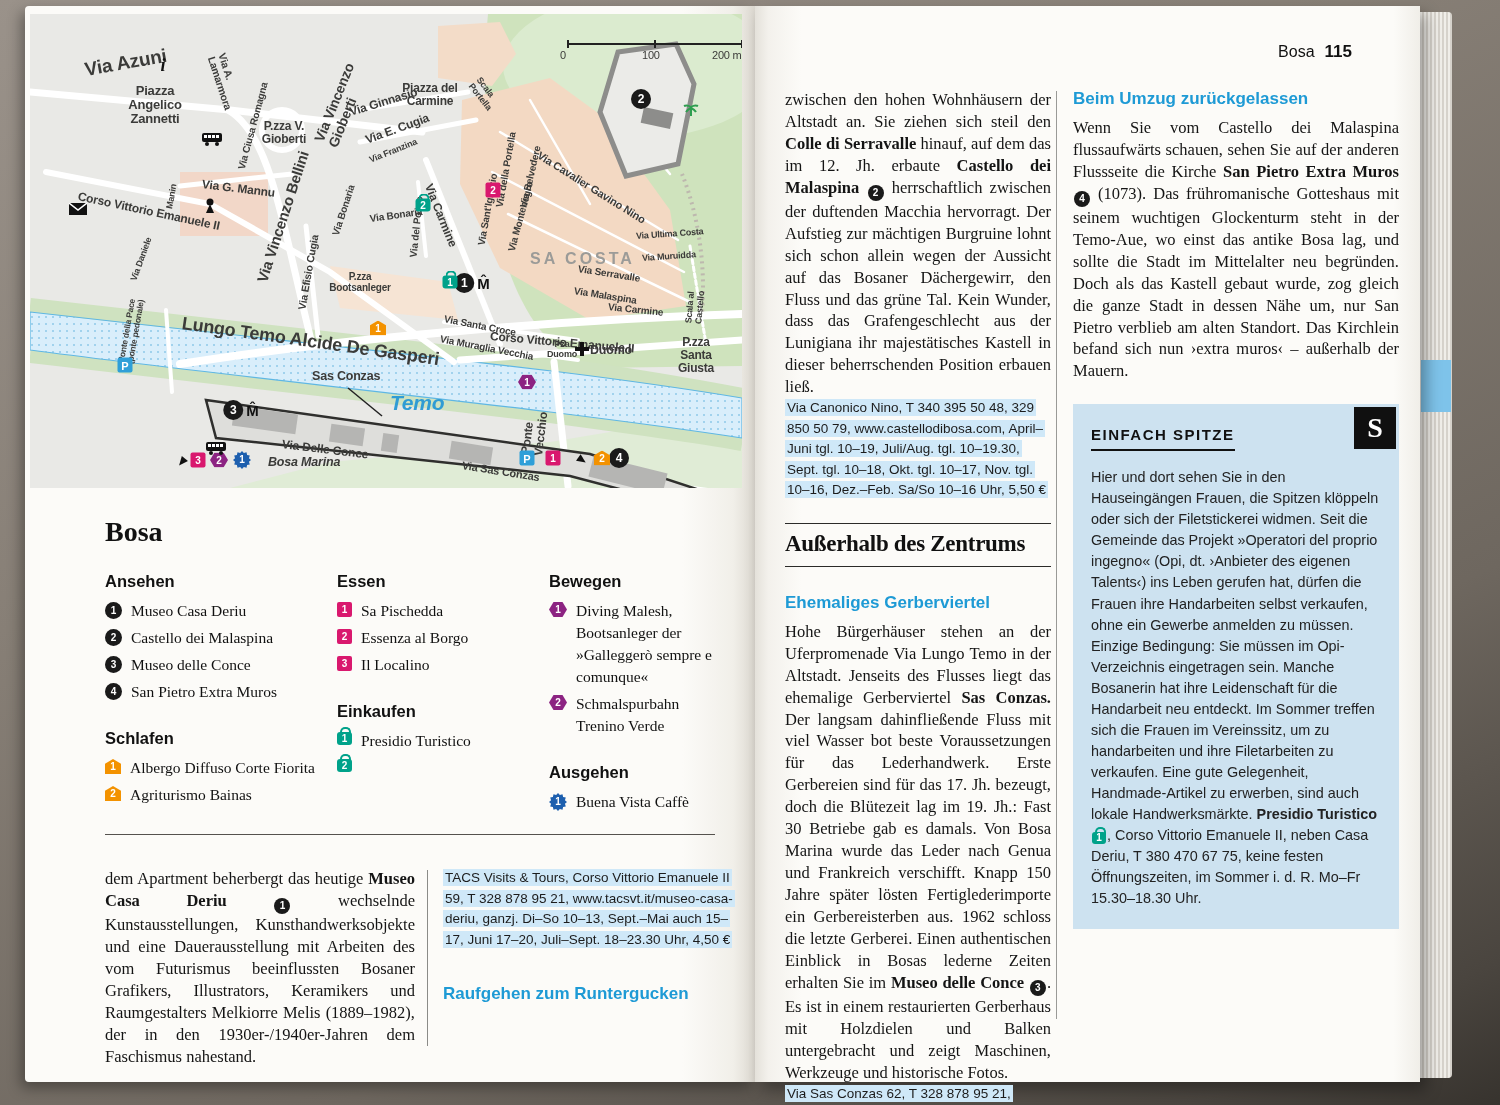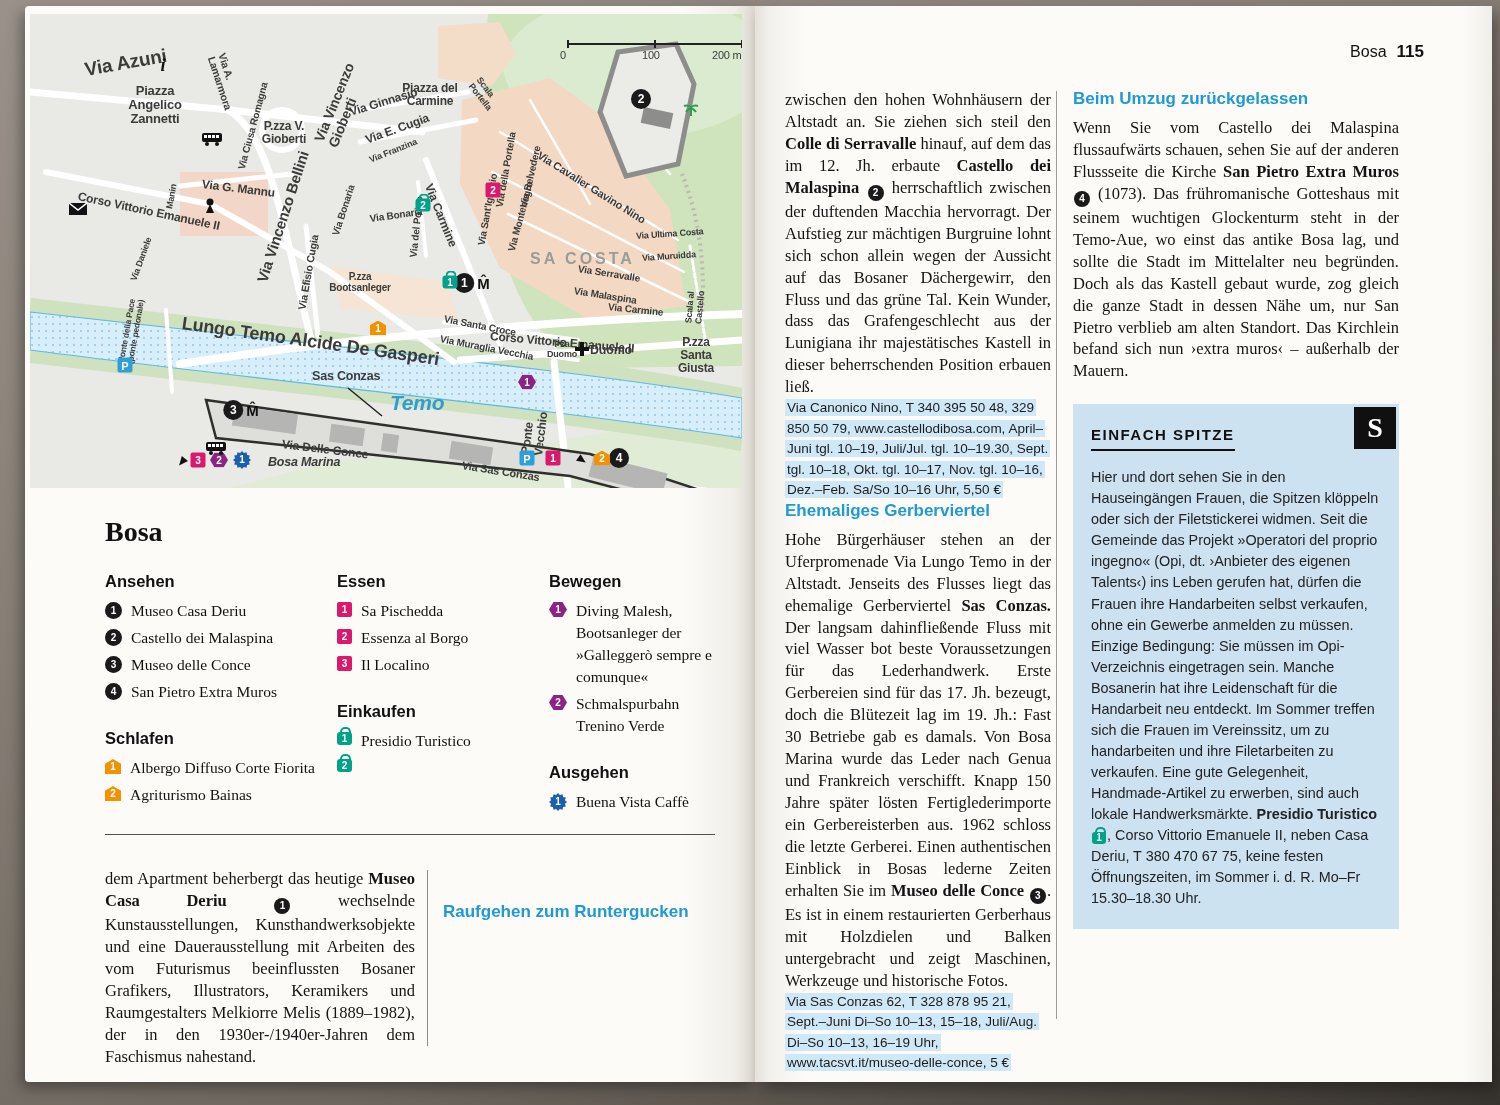--- a/index.html
+++ b/index.html
@@ -4,23 +4,23 @@
 <style>
   html,body{margin:0;padding:0;}
   body{width:1500px;height:1105px;overflow:hidden;
        background:linear-gradient(155deg,#9a928a 0%,#877f76 35%,#6e675f 70%,#4a453f 92%,#37332e 100%);
        font-family:"Liberation Sans",sans-serif;}
   .book{position:absolute;inset:0;}
   .page{position:absolute;top:6px;height:1076px;background:#fbfaf6;}
   .page-left{left:25px;width:730px;border-radius:4px 0 0 4px;
      background:linear-gradient(to right,#fcfbf8 0%,#fcfbf8 90%,#f1efe9 97%,#ddd9d1 100%);
      box-shadow:-4px 6px 14px rgba(0,0,0,.35);}
-  .page-right{left:755px;width:721px;
+  .page-right{left:755px;width:665px;
      background:linear-gradient(to right,#e4e1da 0%,#f3f1ec 2%,#fcfbf8 7%,#fcfbf8 96%,#f0eee8 100%);
-     box-shadow:6px 8px 14px rgba(0,0,0,.35);padding-left:16px;}
+     box-shadow:6px 8px 14px rgba(0,0,0,.35);}
   .edge-stack{position:absolute;left:1420px;top:12px;width:32px;height:1066px;
      background:repeating-linear-gradient(to right,#f0eee9 0 2px,#d6d2cb 2px 4px);
      border-radius:0 4px 4px 0;}
   .page-tab{position:absolute;left:1421px;top:360px;width:30px;height:52px;background:#7ec3ea;}
 
   
   .map{position:absolute;left:5px;top:8px;width:712px;height:474px;overflow:hidden;background:#e9e9e6;}
   .map svg{position:absolute;inset:0;}
   .maplabel{position:absolute;font-family:"Liberation Sans",sans-serif;color:#3b3b39;
      line-height:1.08;white-space:pre-line;letter-spacing:-0.2px;}
@@ -413,33 +413,37 @@
           </div>
       </div>
     </div>
     <div class="legend-rule"></div>
 
     <div class="lb-left">
       <p class="serif"><span>dem Apartment beherbergt das heutige </span><strong>Museo Casa Deriu</strong><span> </span><span class="mk inline sight">1</span><span> wechselnde Kunstausstellungen, Kunsthandwerksobjekte und eine Dauerausstellung mit Arbeiten des vom Futurismus beeinflussten Bosaner Grafikers, Illustrators, Keramikers und Raumgestalters Melkiorre Melis (1889–1982), der in den 1930er-/1940er-Jahren dem Faschismus nahestand.</span></p>
     </div>
     <div class="lb-rule"></div>
     <div class="lb-right">
+      <p class="info"><span class="hl">TACS Visits &amp; Tours, Corso Vittorio Emanuele II 59, T 328 878 95 21, www.tacsvt.it/museo-casa-deriu, ganzj. Di–So 10–13, Sept.–Mai auch 15–17, Juni 17–20, Juli–Sept. 18–23.30 Uhr, 4,50 €</span></p>
       <h3 class="bluehead" style="margin-top:34px">Raufgehen zum Runtergucken</h3>
     </div>
   </div>
 
   <div class="page page-right">
     <div class="rp-header">
       <span>Bosa</span><b>115</b>
     </div>
     <div class="col-rule"></div>
 
     <div class="rcol1">
       <p class="serif"><span>zwischen den hohen Wohnhäusern der Altstadt an. Sie ziehen sich steil den </span><strong>Colle di Serravalle</strong><span> hinauf, auf dem das im 12. Jh. erbaute </span><strong>Castello dei Malaspina</strong><span> </span><span class="mk inline sight">2</span><span> herrschaftlich zwischen der duftenden Macchia hervorragt. Der Aufstieg zur mächtigen Burgruine lohnt sich schon allein wegen der Aussicht auf das Bosaner Dächergewirr, den Fluss und das grüne Tal. Kein Wunder, dass das Grafengeschlecht aus der Lunigiana ihr majestätisches Kastell in dieser beherrschenden Position erbauen ließ.</span></p>
-      <p class="info mt10"><span class="hl">Via Canonico Nino, T 340 395 50 48, 329 850 50 79, www.castellodibosa.com, April–Juni tgl. 10–19, Juli/Jul. tgl. 10–19.30, Sept. tgl. 10–18, Okt. tgl. 10–17, Nov. tgl. 10–16, Dez.–Feb. Sa/So 10–16 Uhr, 5,50 €</span></p>
+      <p class="info mt10"><span class="hl">Via Canonico Nino, T 340 395 50 48, 329 850 50 79, www.castellodibosa.com, April–Juni tgl. 10–19, Juli/Aug. tgl. 10–19.30, Sept. tgl. 10–18, Okt. tgl. 10–17, Nov. tgl. 10–16, Dez.–Feb. Sa/So 10–16 Uhr, 5,50 €</span></p>
+      <div class="sectionhead">
+        <h2>Außerhalb des Zentrums</h2>
+      </div>
       <h3 class="bluehead">Ehemaliges Gerberviertel</h3>
       <p class="serif"><span>Hohe Bürgerhäuser stehen an der Uferpromenade Via Lungo Temo in der Altstadt. Jenseits des Flusses liegt das ehemalige Gerberviertel </span><strong>Sas Conzas.</strong><span> Der langsam dahinfließende Fluss mit viel Wasser bot beste Voraussetzungen für das Lederhandwerk. Erste Gerbereien sind für das 17. Jh. bezeugt, doch die Blütezeit lag im 19. Jh.: Fast 30 Betriebe gab es damals. Von Bosa Marina wurde das Leder nach Genua und Frankreich verschifft. Knapp 150 Jahre später lösten Fertiglederimporte ein Gerbereisterben aus. 1962 schloss die letzte Gerberei. Einen authentischen Einblick in Bosas lederne Zeiten erhalten Sie im </span><strong>Museo delle Conce</strong><span> </span><span class="mk inline sight">3</span><span>. Es ist in einem restaurierten Gerberhaus mit Holzdielen und Balken untergebracht und zeigt Maschinen, Werkzeuge und historische Fotos.</span></p>
       <p class="info mt10"><span class="hl">Via Sas Conzas 62, T 328 878 95 21, Sept.–Juni Di–So 10–13, 15–18, Juli/Aug. Di–So 10–13, 16–19 Uhr, www.tacsvt.it/museo-delle-conce, 5 €</span></p>
     </div>
 
     <div class="rcol2">
       <h3 class="bluehead">Beim Umzug zurückgelassen</h3>
       <p class="serif"><span>Wenn Sie vom Castello dei Malaspina flussaufwärts schauen, sehen Sie auf der anderen Flussseite die Kirche </span><strong>San Pietro Extra Muros</strong><span> </span><span class="mk inline sight">4</span><span> (1073). Das frühromanische Gotteshaus mit seinem wuchtigen Glockenturm steht in der Temo-Aue, wo einst das antike Bosa lag, und sollte die Stadt im Mittelalter neu begründen. Doch als das Kastell gebaut wurde, zog gleich die ganze Stadt in dessen Nähe um, nur San Pietro verblieb am alten Standort. Das Kirchlein befand sich nun ›extra muros‹ – außerhalb der Mauern.</span></p>
       <div class="infobox">
         <div class="ibadge">S</div>

